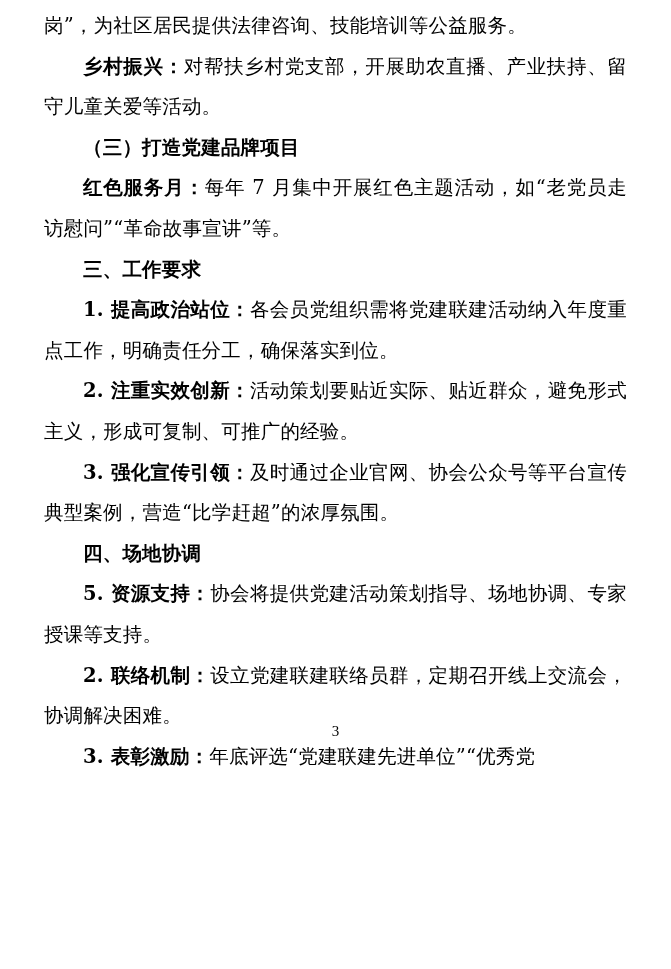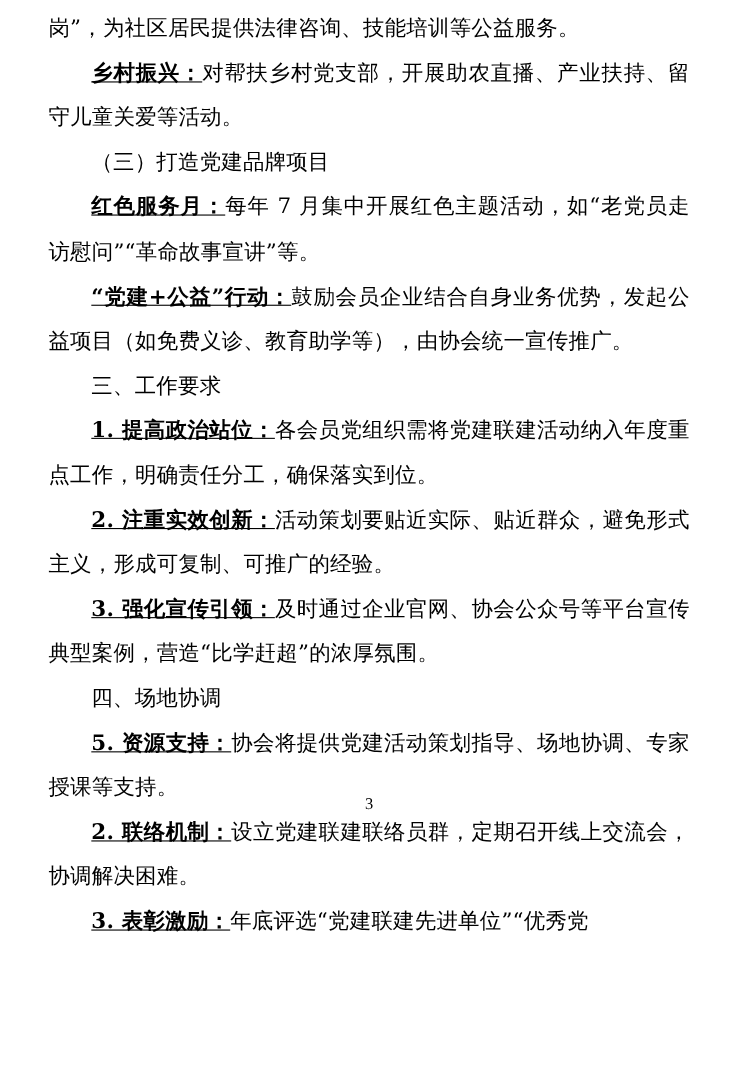--- a/index.html
+++ b/index.html
@@ -32,26 +32,25 @@
     margin: 0;
     padding: 0;
   }
   .p-indent {
     text-indent: 2em;
   }
   .p-none {
     text-indent: 0;
   }
   .heading {
-    font-weight: normal;
+    font-weight: bold;
     text-indent: 2em;
   }
   .lead {
     font-weight: bold;
-    text-decoration: underline;
   }
   .page-number {
     position: absolute;
     left: 0;
     right: 0;
     bottom: 14px;
     text-align: center;
     font-size: 15px;
     font-family: "Liberation Serif", serif;
     color: #000;
@@ -72,23 +71,20 @@
     </p>
 
     <p class="heading">
       <span>（三）打造党建品牌项目</span>
     </p>
 
     <p class="p-indent">
       <span class="lead">红色服务月：</span><span>每年 7 月集中开展红色主题活动，如“老党员走访慰问”“革命故事宣讲”等。</span>
     </p>
 
-    <p class="p-indent">
-      <span class="lead">“党建+公益”行动：</span><span>鼓励会员企业结合自身业务优势，发起公益项目（如免费义诊、教育助学等），由协会统一宣传推广。</span>
-    </p>
 
     <p class="heading">
       <span>三、工作要求</span>
     </p>
 
     <p class="p-indent">
       <span class="lead">1. 提高政治站位：</span><span>各会员党组织需将党建联建活动纳入年度重点工作，明确责任分工，确保落实到位。</span>
     </p>
 
     <p class="p-indent">

